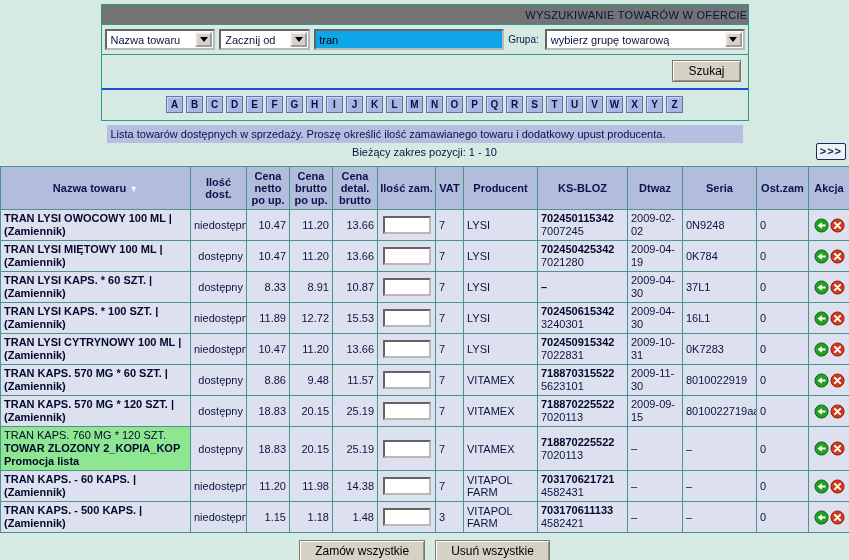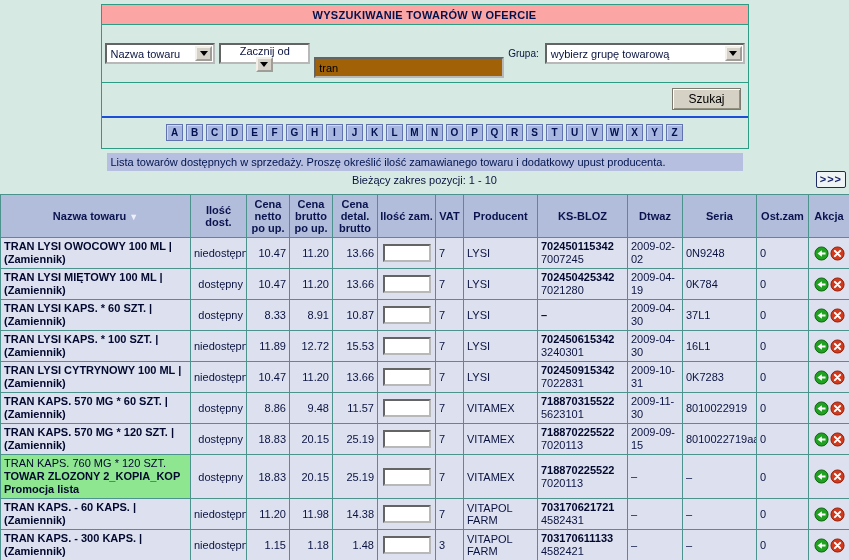--- a/index.html
+++ b/index.html
@@ -7,36 +7,36 @@
   body {
     width:849px; height:560px; overflow:hidden;
     background:#d6e9e2;
     font-family:"Liberation Sans", sans-serif;
     font-size:11px; color:#0a1340;
   }
 
   
   .search-panel { width:648px; margin:4px auto 0; border:1px solid #2e9c85; background:#d6e9e2; }
   .panel-title {
-    background:#fca5a5; color:#00134d; font-weight:bold; text-align:center;
+    background:#737373; color:#00134d; font-weight:normal; text-align:right;
     padding:4px 0 3px; border-bottom:1px solid #2e9c85; letter-spacing:.3px;
   }
   .controls-row { display:flex; align-items:center; padding:4px 3px; gap:4px; border-bottom:1px solid #2e9c85; }
   .fake-select { display:flex; align-items:center; background:#fff; border:2px inset #b8b8b8; height:21px; }
   .fake-select .txt { padding:0 4px; white-space:nowrap; flex:1; }
   .dd-btn {
     width:17px; height:15px; margin-right:1px; background:#d5d1c9; border:2px outset #f3f0e9;
     display:flex; align-items:center; justify-content:center; flex:0 0 auto;
   }
   .dd-tri { width:0; height:0; border-left:4px solid transparent; border-right:4px solid transparent; border-top:5px solid #000; }
   .sel-field { width:112px; }
-  .sel-mode  { width:92px;flex-direction:column; }
+  .sel-mode  { width:92px; }
   .query-input {
-    width:192px; height:21px; border:2px inset #b8b8b8; background:#a16207; padding:0 3px;
-    font:11px "Liberation Sans", sans-serif; color:#000;margin-top:28px;
+    width:192px; height:21px; border:2px inset #b8b8b8; background:#0ea5e9; padding:0 3px;
+    font:11px "Liberation Sans", sans-serif; color:#000;
   }
   .grupa-label { margin-left:auto; font-size:10px; padding-right:2px; }
   .sel-group { width:202px; }
   .szukaj-row { display:flex; justify-content:flex-end; padding:5px 7px 6px; border-bottom:2px solid #1d4ed8; }
   .btn-classic {
     background:#d5d1c5; border:1px solid #7d796e; padding:3px 15px;
     box-shadow: inset 1px 1px 0 #ffffff, inset -1px -1px 0 #94907f;
     font:12px "Liberation Sans", sans-serif; color:#000; cursor:default;
   }
   .alpha-row { display:flex; justify-content:center; gap:3px; padding:6px 0 7px; }
@@ -513,21 +513,21 @@
               <svg width="15" height="15" viewBox="0 0 16 16">
                 <circle cx="8" cy="8" r="7" fill="#d23a1e" stroke="#8d1d08"></circle>
                 <path d="M5.2 5.2 L10.8 10.8 M10.8 5.2 L5.2 10.8" stroke="#fff" stroke-width="2.2" stroke-linecap="round"></path>
               </svg>
             </span>
           </div>
         </td>
       </tr>
       <tr>
         <td class="cell-name">
-          <div class="">TRAN KAPS. - 300 KAPS. |</div>
+          <div class="">TRAN KAPS. - 500 KAPS. |</div>
           <div class="">(Zamiennik)</div>
         </td>
         <td class="cell-avail">niedostępny</td>
         <td class="cell-num">1.15</td>
         <td class="cell-num">1.18</td>
         <td class="cell-num">1.48</td>
         <td class="cell-qty"><input type="text" class="qty-input" style=""></td>
         <td>3</td>
         <td>VITAPOL FARM</td>
         <td class="cell-bloz">

